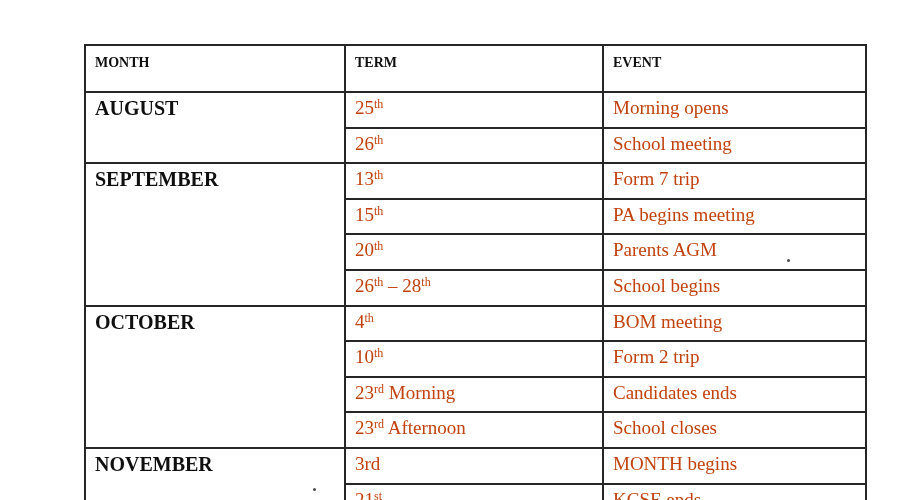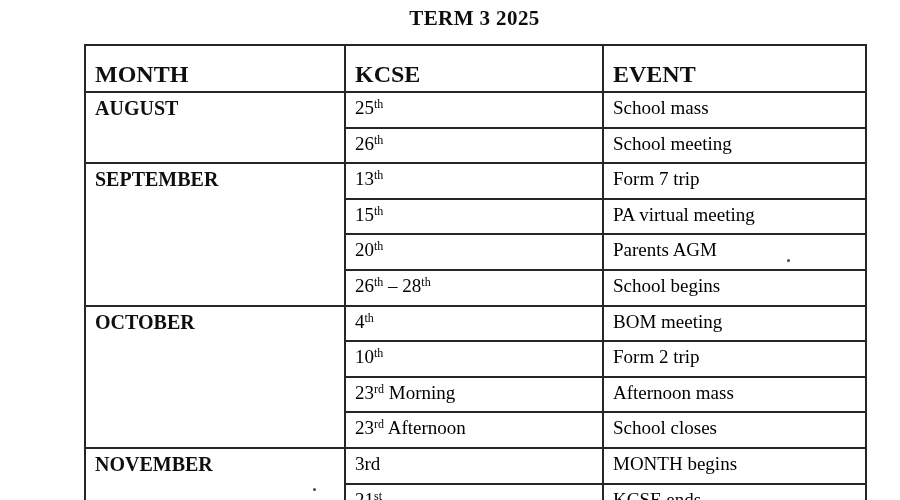--- a/index.html
+++ b/index.html
@@ -33,28 +33,28 @@
   col.c-month { width: 260px; }
   col.c-date  { width: 258px; }
   col.c-event { width: 263px; }
   th, td {
     border: 2px solid #262626;
     padding: 3px 8px 0 9px;
     text-align: left;
     vertical-align: top;
     font-size: 19px;
     line-height: 24px;
-    color: #000000;
+    color: #c2410c;
     overflow: hidden;
   }
   thead tr { height: 47px; }
   th {
-    font-size: 24px;
+    font-size: 14px;
     font-weight: bold;
-    padding-top: 16px;
+    padding-top: 5px;
     color: #0f0f0f;
   }
   tbody tr { height: 35.6px; }
   td.month-cell {
     font-weight: bold;
     font-size: 20px;
     color: #0f0f0f;
   }
   sup {
     font-size: 12px;
@@ -67,74 +67,73 @@
     background: #4a4a4a;
   }
   .speck-1 { left: 787px; top: 259px; width: 3px; height: 3px; }
   .speck-2 { left: 313px; top: 488px; width: 3px; height: 3px; }
 </style>
 </head>
 <body>
 
 <div class="page">
 
-  <div class="doc-title">TERM 3 2025</div>
 
   <table class="calendar">
     <colgroup>
       <col class="c-month">
       <col class="c-date">
       <col class="c-event">
     </colgroup>
     <thead>
       <tr>
         <th>MONTH</th>
-        <th>KCSE</th>
+        <th>TERM</th>
         <th>EVENT</th>
       </tr>
     </thead>
     <tbody>
         <tr>
           <td class="month-cell" rowspan="2">AUGUST</td>
           <td class="date-cell">25<sup>th</sup></td>
-          <td class="event-cell">School mass</td>
+          <td class="event-cell">Morning opens</td>
         </tr>
         <tr>
           <td class="date-cell">26<sup>th</sup></td>
           <td class="event-cell">School meeting</td>
         </tr>
         <tr>
           <td class="month-cell" rowspan="4">SEPTEMBER</td>
           <td class="date-cell">13<sup>th</sup></td>
           <td class="event-cell">Form 7 trip</td>
         </tr>
         <tr>
           <td class="date-cell">15<sup>th</sup></td>
-          <td class="event-cell">PA virtual meeting</td>
+          <td class="event-cell">PA begins meeting</td>
         </tr>
         <tr>
           <td class="date-cell">20<sup>th</sup></td>
           <td class="event-cell">Parents AGM</td>
         </tr>
         <tr>
           <td class="date-cell">26<sup>th</sup> – 28<sup>th</sup></td>
           <td class="event-cell">School begins</td>
         </tr>
         <tr>
           <td class="month-cell" rowspan="4">OCTOBER</td>
           <td class="date-cell">4<sup>th</sup></td>
           <td class="event-cell">BOM meeting</td>
         </tr>
         <tr>
           <td class="date-cell">10<sup>th</sup></td>
           <td class="event-cell">Form 2 trip</td>
         </tr>
         <tr>
           <td class="date-cell">23<sup>rd</sup> Morning</td>
-          <td class="event-cell">Afternoon mass</td>
+          <td class="event-cell">Candidates ends</td>
         </tr>
         <tr>
           <td class="date-cell">23<sup>rd</sup> Afternoon</td>
           <td class="event-cell">School closes</td>
         </tr>
         <tr>
           <td class="month-cell" rowspan="2">NOVEMBER</td>
           <td class="date-cell">3rd</td>
           <td class="event-cell">MONTH begins</td>
         </tr>

